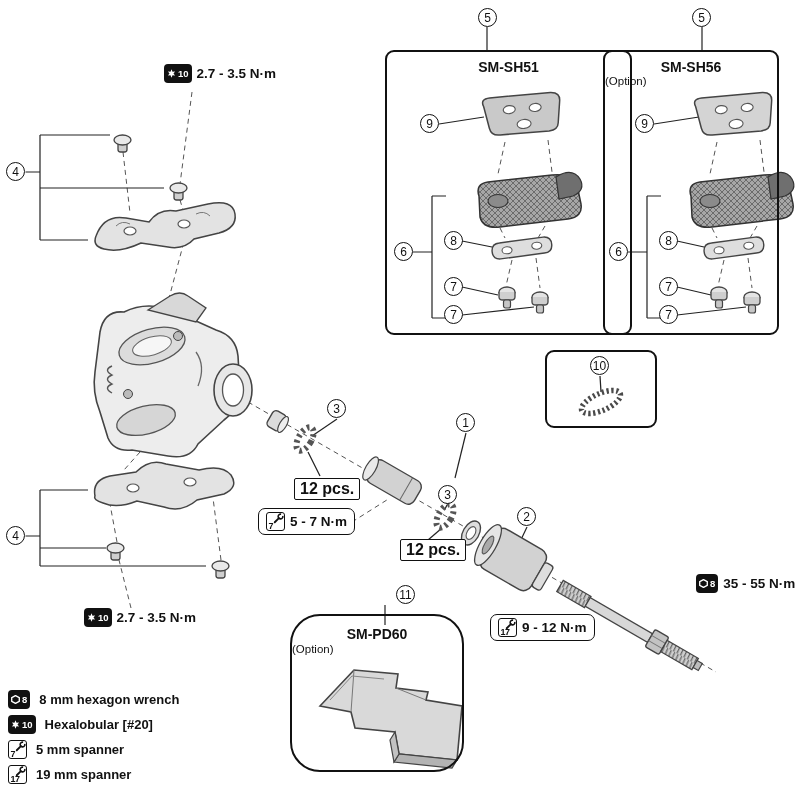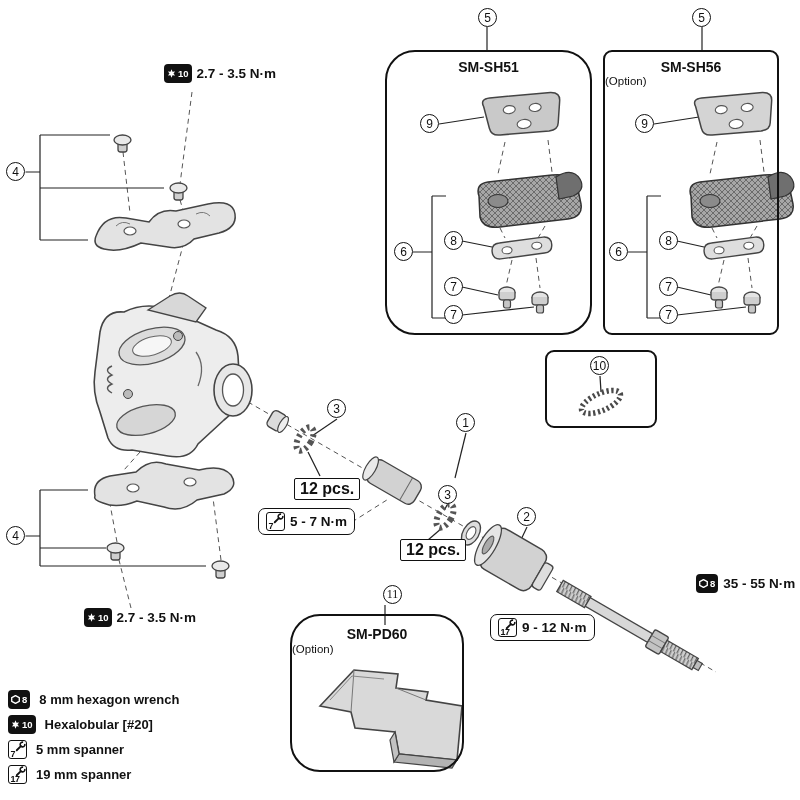--- a/index.html
+++ b/index.html
@@ -241,21 +241,21 @@
 
     <g>
       <path d="M320 706 L354 670 L398 674 L396 688 L428 692 L426 700 L462 706 L457 760 L399 754 L395 732 L355 728 L351 712 Z" fill="#d9d9d9" stroke="#444" stroke-width="1.6"></path>
       <path d="M457 760 L452 768 L394 762 L399 754 Z" fill="#b3b3b3" stroke="#444" stroke-width="1.2"></path>
       <path d="M399 754 L394 762 L390 740 L395 732 Z" fill="#c2c2c2" stroke="#444" stroke-width="1.2"></path>
       <path d="M354 670 L351 712 M396 688 L426 700" fill="none" stroke="#777" stroke-width="1"></path>
       <path d="M330 700 L352 676 L384 679" fill="none" stroke="#888" stroke-width="1"></path>
     </g>
   </svg>
 
-  <div class="pbox" style="left:385px;top:50px;width:207px;height:285px;border-radius:30px;">
+  <div class="pbox" style="left:385px;top:50px;width:247px;height:285px;">
     <div class="pbox-title" style="top:7px;">SM-SH51</div>
   </div>
   <div class="pbox" style="left:603px;top:50px;width:176px;height:285px;">
     <div class="pbox-title" style="top:7px;">SM-SH56</div>
     <div class="pbox-sub" style="top:23px;">(Option)</div>
   </div>
   <div class="pbox" style="left:545px;top:350px;width:112px;height:78px;"></div>
   <div class="pbox" style="left:290px;top:614px;width:174px;height:158px;border-radius:30px;">
     <div class="pbox-title" style="top:10px;">SM-PD60</div>
     <div class="pbox-sub" style="top:27px;">(Option)</div>
@@ -267,21 +267,21 @@
   <div class="badge" style="left:635px;top:114px;">9</div>
   <div class="badge" style="left:394px;top:242px;">6</div>
   <div class="badge" style="left:609px;top:242px;">6</div>
   <div class="badge" style="left:444px;top:231px;">8</div>
   <div class="badge" style="left:659px;top:231px;">8</div>
   <div class="badge" style="left:444px;top:277px;">7</div>
   <div class="badge" style="left:444px;top:305px;">7</div>
   <div class="badge" style="left:659px;top:277px;">7</div>
   <div class="badge" style="left:659px;top:305px;">7</div>
   <div class="badge" style="left:590px;top:356px;">10</div>
-  <div class="badge" style="left:383px;top:585px;font-family:Liberation Serif, serif;">11</div>
+  <div class="badge" style="left:396px;top:585px;">11</div>
   <div class="badge" style="left:456px;top:413px;">1</div>
   <div class="badge" style="left:517px;top:507px;">2</div>
   <div class="badge" style="left:327px;top:399px;">3</div>
   <div class="badge" style="left:438px;top:485px;">3</div>
   <div class="badge" style="left:6px;top:162px;">4</div>
   <div class="badge" style="left:6px;top:526px;">4</div>
 
   <div class="pcs" style="left:294px;top:478px;">12 pcs.</div>
   <div class="pcs" style="left:400px;top:539px;">12 pcs.</div>
 

